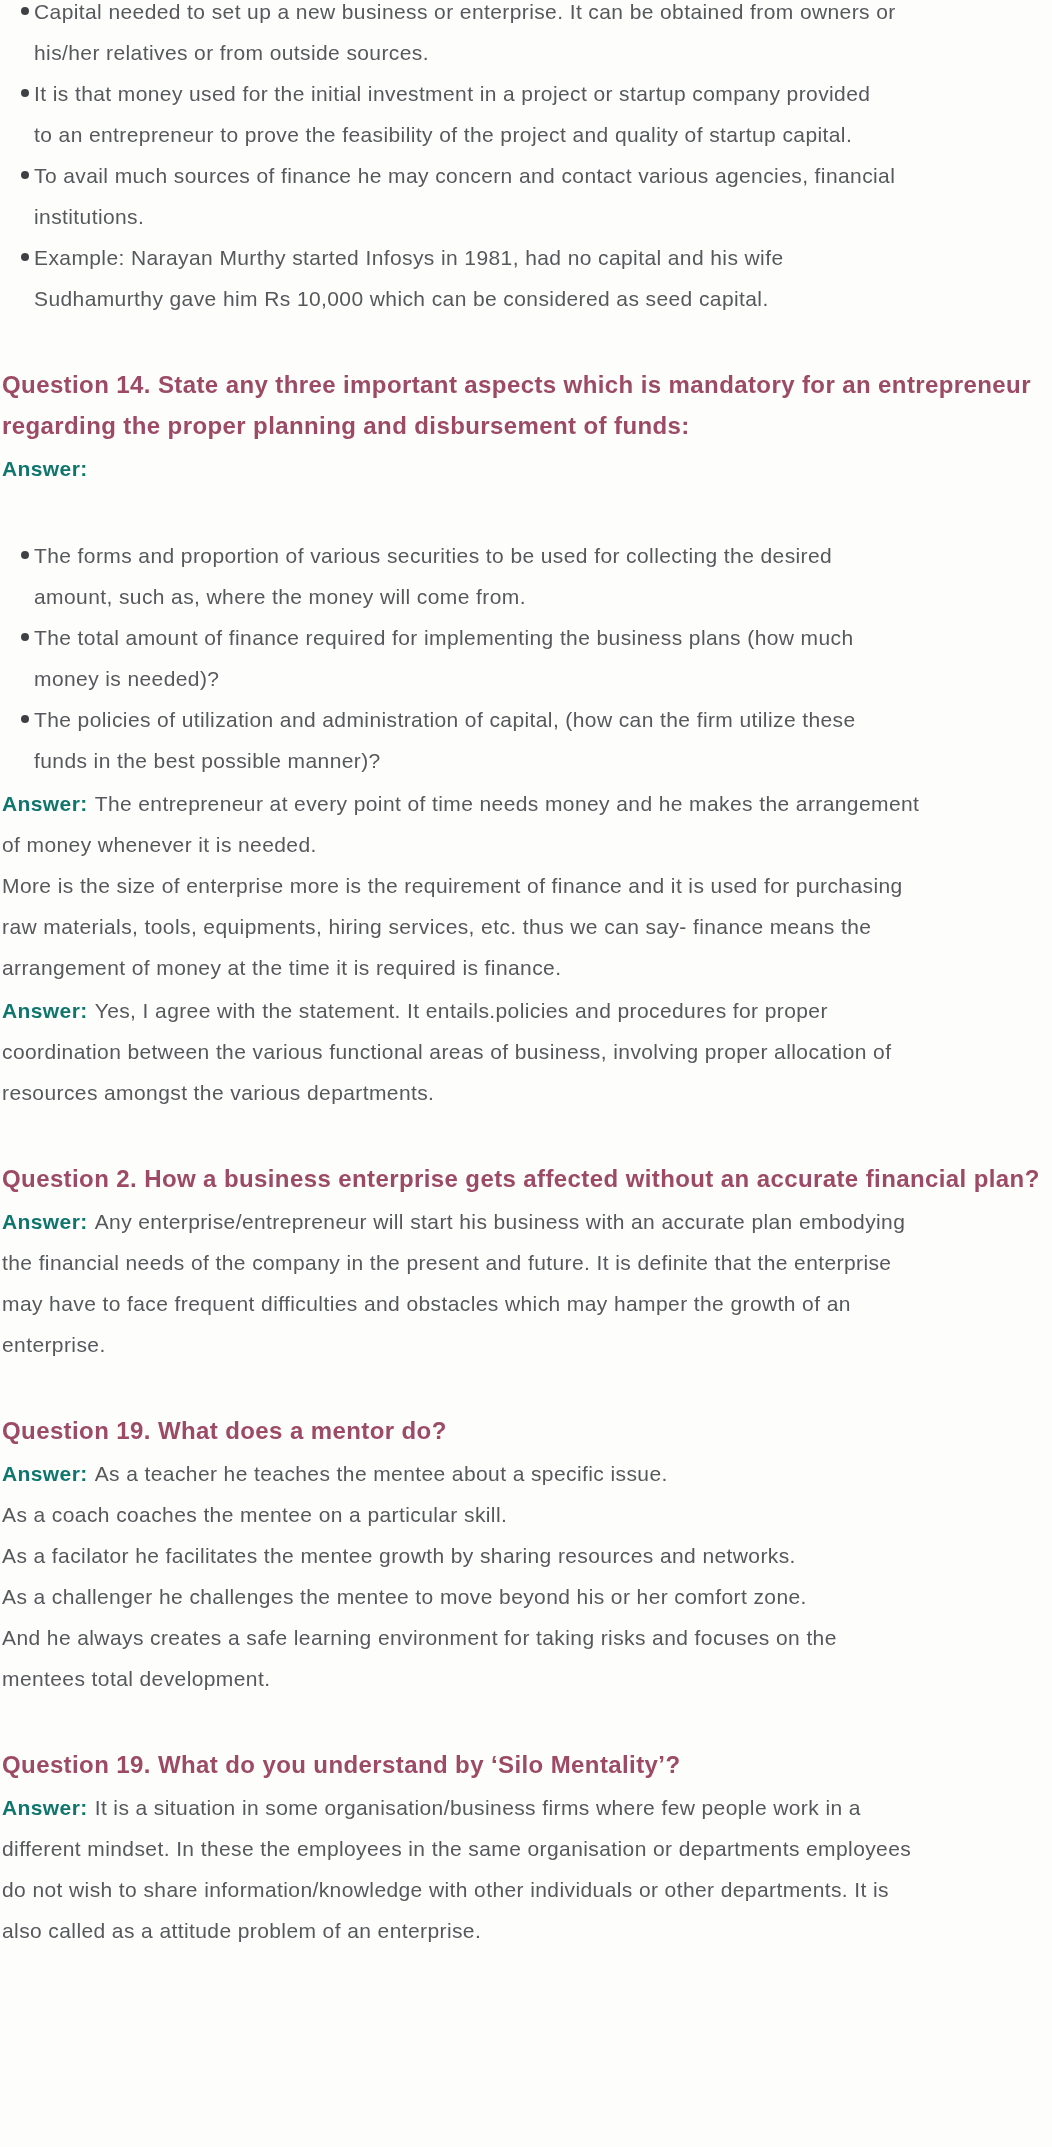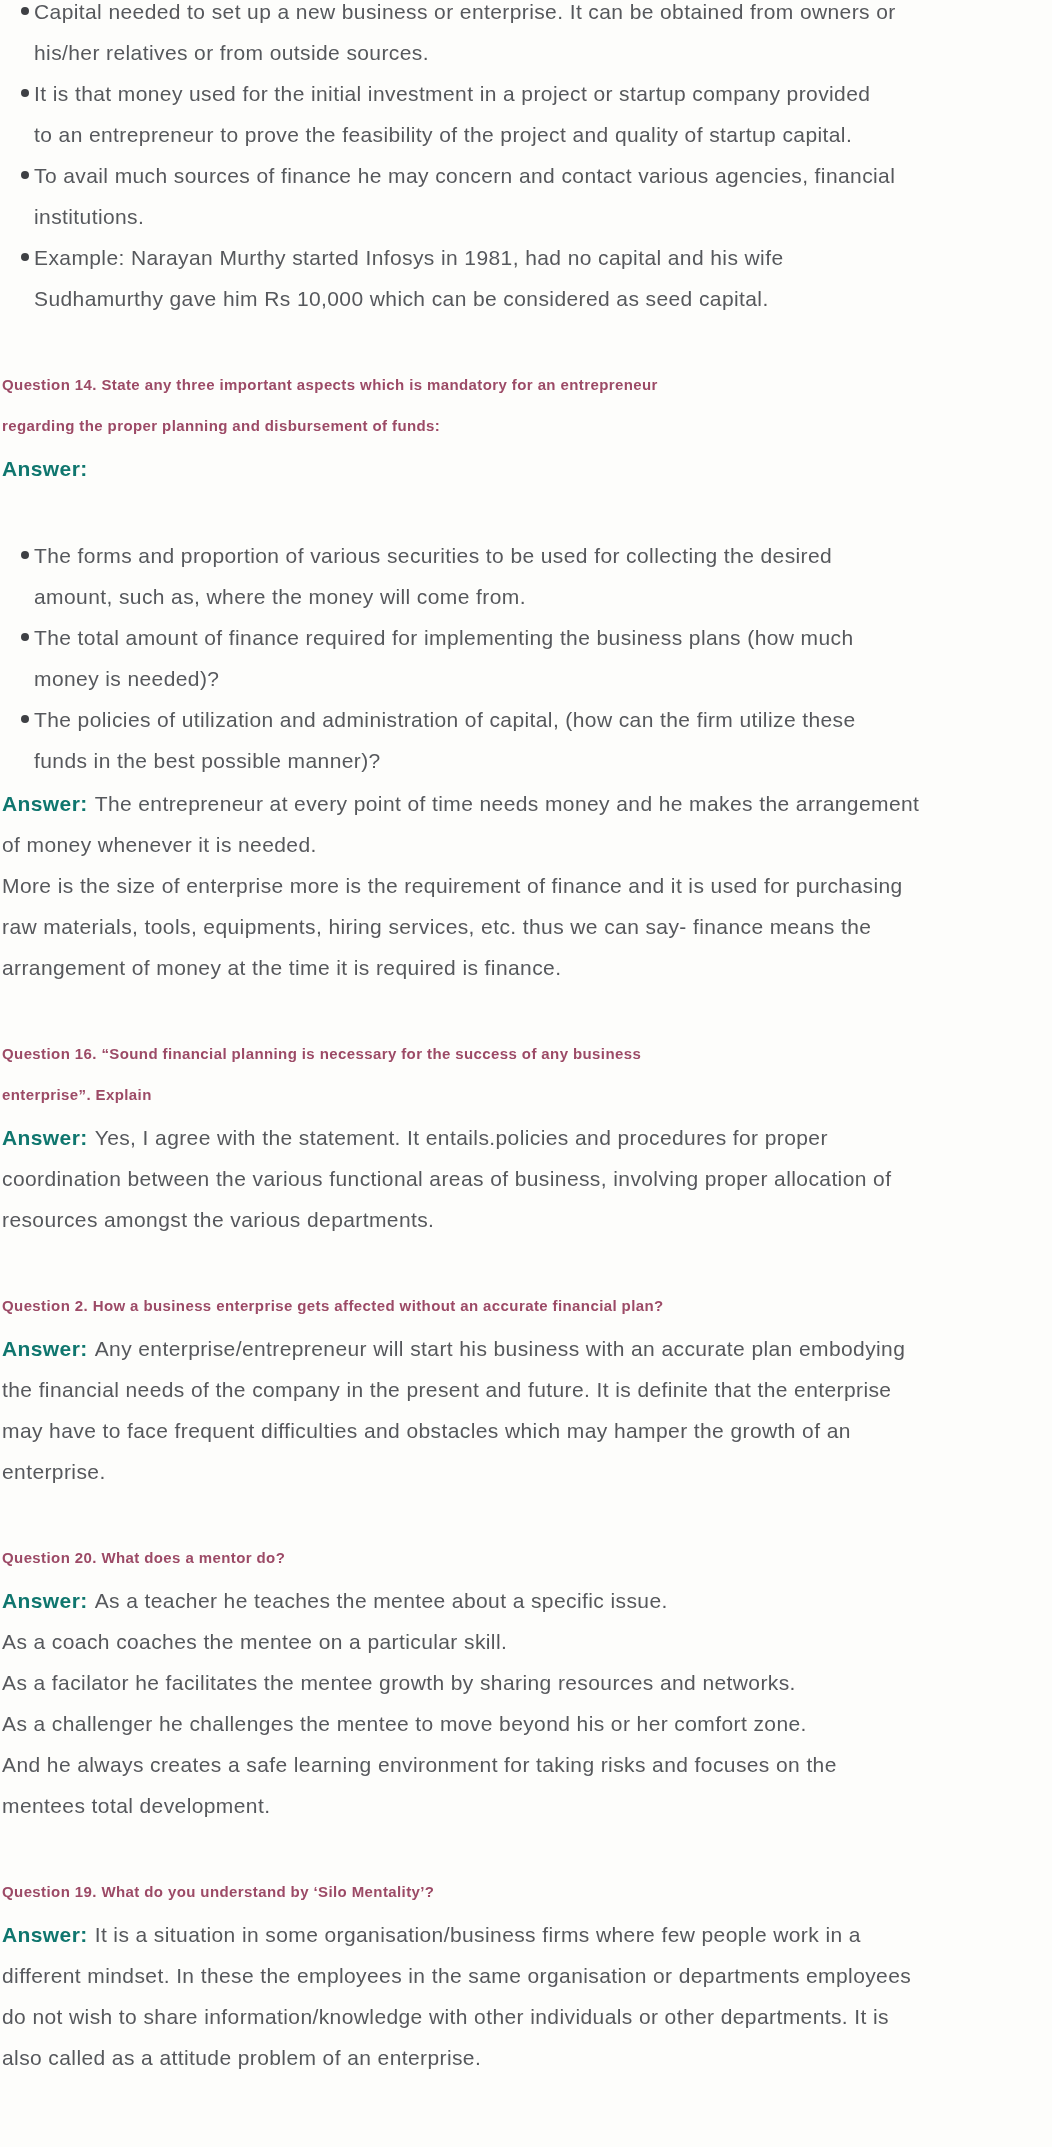--- a/index.html
+++ b/index.html
@@ -38,21 +38,21 @@
     left: 19px;
     top: 16px;
     width: 8px;
     height: 8px;
     border-radius: 50%;
     background: #3e4044;
   }
   
   .q {
     margin: 45px 0 0 0;
-    font-size: 15px;
+    font-size: 24px;
     font-weight: 700;
     line-height: 41px;
     color: #9c4a66;
     white-space: pre-line;
   }
   
   .ans {
     margin: 2px 0 0 0;
   }
   .ans-label {
@@ -96,37 +96,35 @@
 
   <section>
     <p class="ans"><strong class="ans-label">Answer:</strong><span class="ans-text">The entrepreneur at every point of time needs money and he makes the arrangement
 of money whenever it is needed.
 More is the size of enterprise more is the requirement of finance and it is used for purchasing
 raw materials, tools, equipments, hiring services, etc. thus we can say- finance means the
 arrangement of money at the time it is required is finance.</span></p>
   </section>
 
   <section>
-    <h2 class="q">Question 16. “Sound financial planning is necessary for the success of any business
-enterprise”. Explain</h2>
     <p class="ans"><strong class="ans-label">Answer:</strong><span class="ans-text">Yes, I agree with the statement. It entails.policies and procedures for proper
 coordination between the various functional areas of business, involving proper allocation of
 resources amongst the various departments.</span></p>
   </section>
 
   <section>
     <h2 class="q">Question 2. How a business enterprise gets affected without an accurate financial plan?</h2>
     <p class="ans"><strong class="ans-label">Answer:</strong><span class="ans-text">Any enterprise/entrepreneur will start his business with an accurate plan embodying
 the financial needs of the company in the present and future. It is definite that the enterprise
 may have to face frequent difficulties and obstacles which may hamper the growth of an
 enterprise.</span></p>
   </section>
 
   <section>
-    <h2 class="q">Question 20. What does a mentor do?</h2>
+    <h2 class="q">Question 19. What does a mentor do?</h2>
     <p class="ans"><strong class="ans-label">Answer:</strong><span class="ans-text">As a teacher he teaches the mentee about a specific issue.
 As a coach coaches the mentee on a particular skill.
 As a facilator he facilitates the mentee growth by sharing resources and networks.
 As a challenger he challenges the mentee to move beyond his or her comfort zone.
 And he always creates a safe learning environment for taking risks and focuses on the
 mentees total development.</span></p>
   </section>
 
   <section>
     <h2 class="q">Question 19. What do you understand by ‘Silo Mentality’?</h2>

